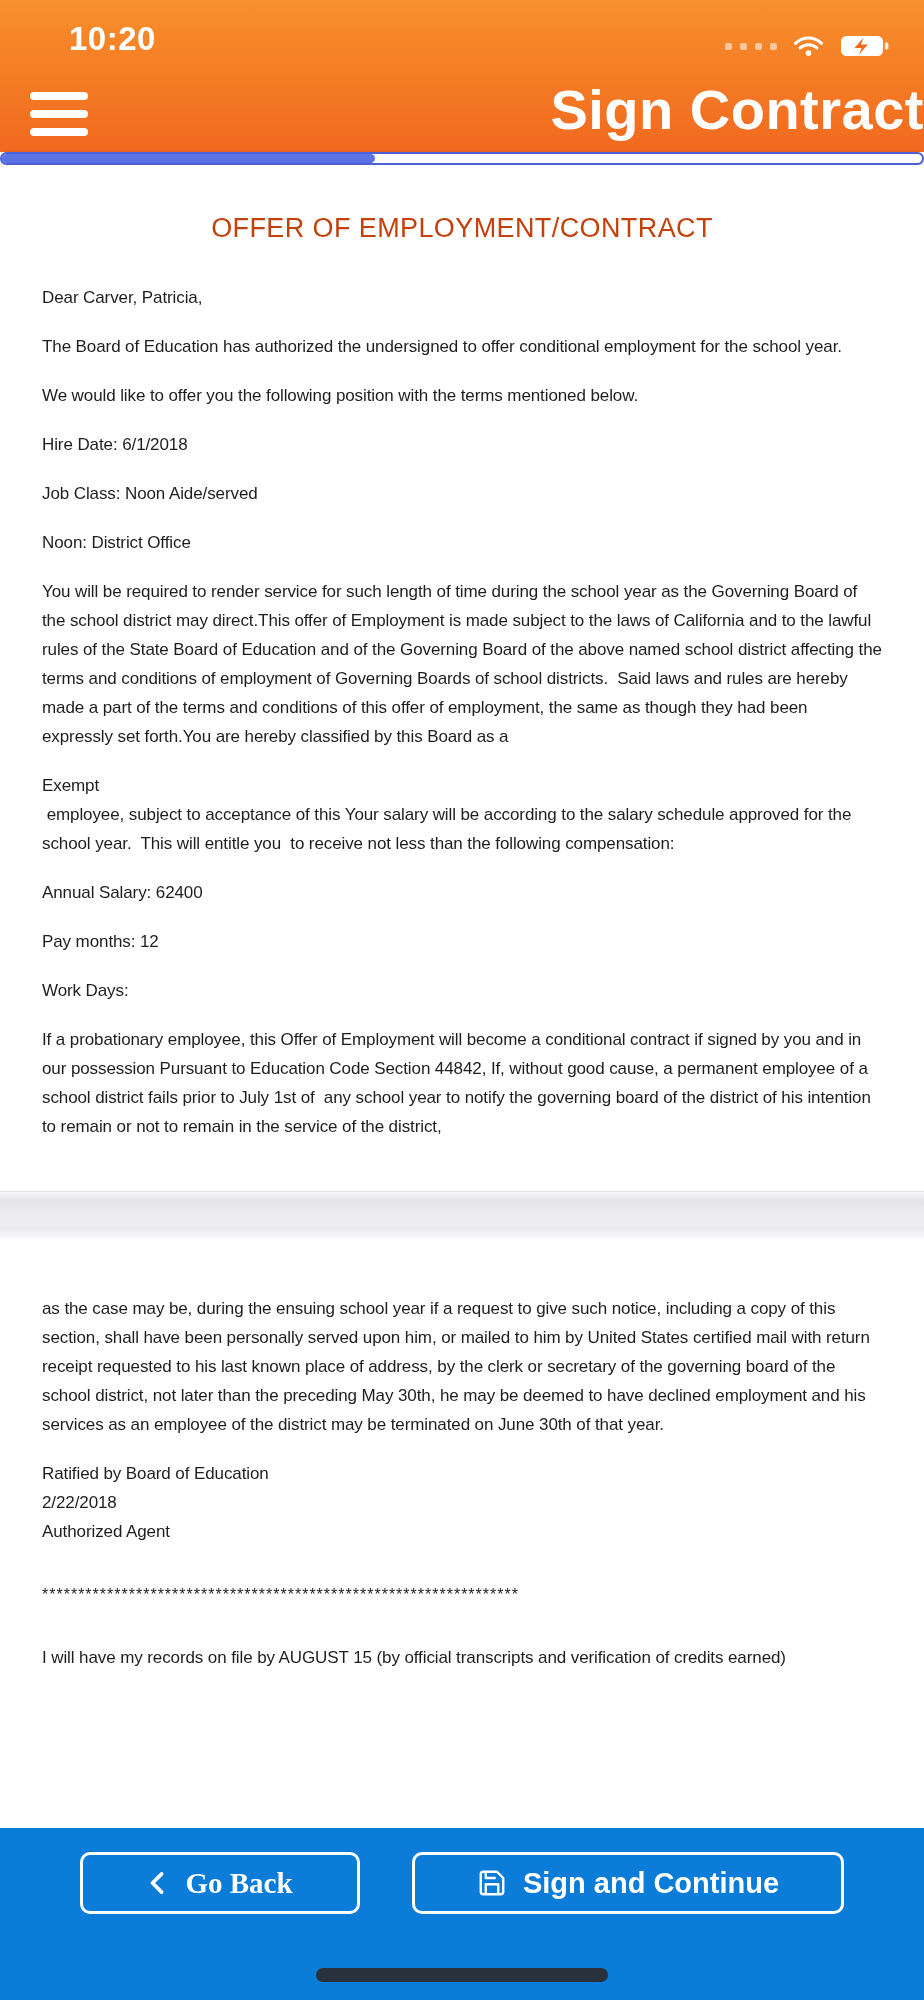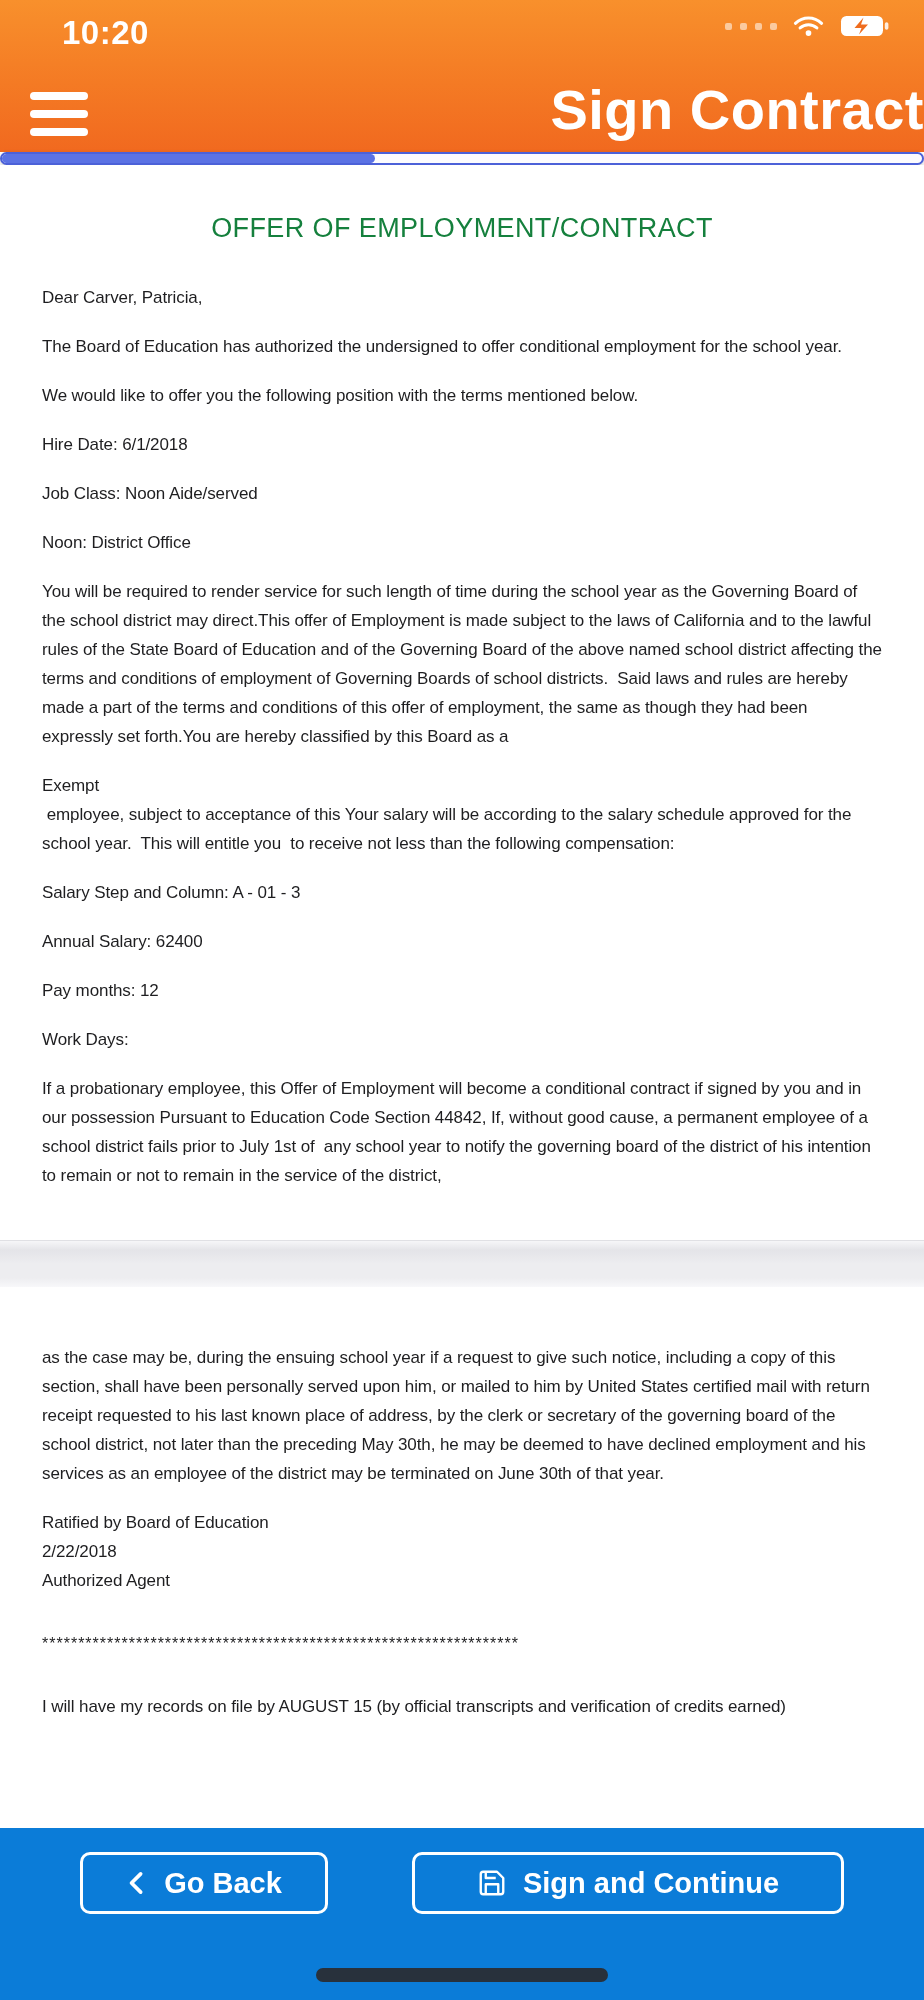--- a/index.html
+++ b/index.html
@@ -1,51 +1,51 @@
 <!DOCTYPE html>
 <html><head>
 <meta charset="utf-8">
 <style>
   html,body{margin:0;padding:0;}
   body{background:#ffffff;font-family:"Liberation Sans",sans-serif;}
   .phone{position:relative;width:924px;height:2000px;margin:0 auto;background:#ffffff;overflow:hidden;}
 
   
   .header{position:relative;height:152px;background:linear-gradient(180deg,#f8902c 0%,#f47a24 55%,#f1691f 100%);}
-  .status-bar{position:absolute;top:14px;left:0;right:0;height:44px;display:flex;align-items:flex-start;justify-content:space-between;padding:0 34px 0 62px;box-sizing:border-box;}
+  .status-bar{position:absolute;top:14px;left:7px;right:0;height:44px;display:flex;align-items:flex-end;justify-content:space-between;padding:0 34px 0 62px;box-sizing:border-box;}
   .time{color:#fff;font-size:33px;font-weight:700;letter-spacing:.5px;}
   .status-icons{display:flex;align-items:center;gap:15px;}
   .dots{display:flex;gap:8px;align-items:center;}
   .dots i{width:7px;height:7px;border-radius:2px;background:rgba(255,255,255,.55);}
   .nav-bar{position:absolute;left:0;right:0;top:78px;height:74px;}
   .hamburger{position:absolute;left:30px;top:14px;width:58px;height:44px;background:none;border:none;padding:0;display:flex;flex-direction:column;justify-content:space-between;cursor:pointer;}
   .hamburger span{display:block;height:8px;border-radius:4px;background:#fff;}
   .app-title{margin:0;text-align:right;color:#fff;font-size:56px;line-height:64px;font-weight:700;letter-spacing:.5px;}
 
   
   .progress-track{position:relative;height:9px;border:2px solid #4c61d8;border-radius:8px;background:#fcfcfe;box-shadow:0 2px 5px rgba(0,0,0,.2);}
   .progress-fill{position:absolute;left:0;top:0;height:100%;border-radius:7px;background:#5b72e4;}
 
   
   .content{position:relative;height:1835px;background:#ffffff;overflow:hidden;}
   .page1{padding:46px 42px 50px;}
   .page2{padding:56px 42px 0;}
-  .doc-title{font-size:27px;line-height:34px;font-weight:400;text-align:center;color:#15803d;margin:0 0 38px;letter-spacing:.4px;}
+  .doc-title{font-size:27px;line-height:34px;font-weight:400;text-align:center;color:#c2410c;margin:0 0 38px;letter-spacing:.4px;}
   .para{font-size:17px;line-height:29px;margin:0 0 20px;color:#1e1e20;white-space:pre-wrap;letter-spacing:-.1px;}
   .para:last-child{margin-bottom:0;}
   .para .b{font-weight:400;}
   .page-sep{height:46px;border-top:1px solid #e0e0e4;background:linear-gradient(180deg,#f6f6f8 0%,#e4e4e8 20%,#ededf0 50%,#ededf0 80%,#f8f8fa 100%);}
   .asterisks{font-size:16px;letter-spacing:1px;margin:34px 0 0;}
   .clipped{margin:34px 0 14px;}
 
   
   .footer{position:absolute;left:0;right:0;bottom:0;height:172px;background:#0b7cd8;z-index:10;}
   .footer-buttons{display:flex;justify-content:space-between;align-items:center;padding:24px 80px 0;}
   .btn{display:inline-flex;align-items:center;justify-content:center;gap:16px;height:62px;border:3px solid #fff;border-radius:10px;background:transparent;color:#fff;font-family:"Liberation Sans",sans-serif;font-size:29px;font-weight:700;cursor:pointer;box-sizing:border-box;}
-  .btn-back{width:248px;}
+  .btn-back{width:280px;font-family:Liberation Serif, serif;}
   .btn-sign{width:432px;}
   .home-indicator{position:absolute;left:50%;transform:translateX(-50%);bottom:18px;width:292px;height:14px;border-radius:7px;background:#28313c;}
 </style>
 </head>
 <body>
 
 <div class="phone">
 
   <div class="header">
     <div class="status-bar">
@@ -89,21 +89,20 @@
       <div>
           <p class="para"><span class="b">Dear Carver, Patricia,</span></p>
           <p class="para"><span>The Board of Education has authorized the undersigned to offer conditional employment for the school year.</span></p>
           <p class="para"><span>We would like to offer you the following position with the terms mentioned below.</span></p>
           <p class="para"><span class="b">Hire Date: 6/1/2018</span></p>
           <p class="para"><span class="b">Job Class: Noon Aide/served</span></p>
           <p class="para"><span class="b">Noon: District Office</span></p>
           <p class="para"><span>You will be required to render service for such length of time during the school year as the Governing Board of the school district may direct.This offer of Employment is made subject to the laws of California and to the lawful rules of the State Board of Education and of the Governing Board of the above named school district affecting the terms and conditions of employment of Governing Boards of school districts.  Said laws and rules are hereby made a part of the terms and conditions of this offer of employment, the same as though they had been expressly set forth.You are hereby classified by this Board as a</span></p>
           <p class="para"><span class="b">Exempt</span><span>
  employee, subject to acceptance of this Your salary will be according to the salary schedule approved for the school year.  This will entitle you  to receive not less than the following compensation:</span></p>
-          <p class="para"><span class="b">Salary Step and Column: A - 01 - 3</span></p>
           <p class="para"><span class="b">Annual Salary: 62400</span></p>
           <p class="para"><span class="b">Pay months: 12</span></p>
           <p class="para"><span class="b">Work Days:</span></p>
           <p class="para"><span>If a probationary employee, this Offer of Employment will become a conditional contract if signed by you and in our possession Pursuant to Education Code Section 44842, If, without good cause, a permanent employee of a school district fails prior to July 1st of  any school year to notify the governing board of the district of his intention to remain or not to remain in the service of the district,</span></p>
         </div>
     </div>
     <div class="page-sep"></div>
     <div class="page2">
       <div>
           <p class="para"><span>as the case may be, during the ensuing school year if a request to give such notice, including a copy of this section, shall have been personally served upon him, or mailed to him by United States certified mail with return receipt requested to his last known place of address, by the clerk or secretary of the governing board of the school district, not later than the preceding May 30th, he may be deemed to have declined employment and his services as an employee of the district may be terminated on June 30th of that year.</span></p>

